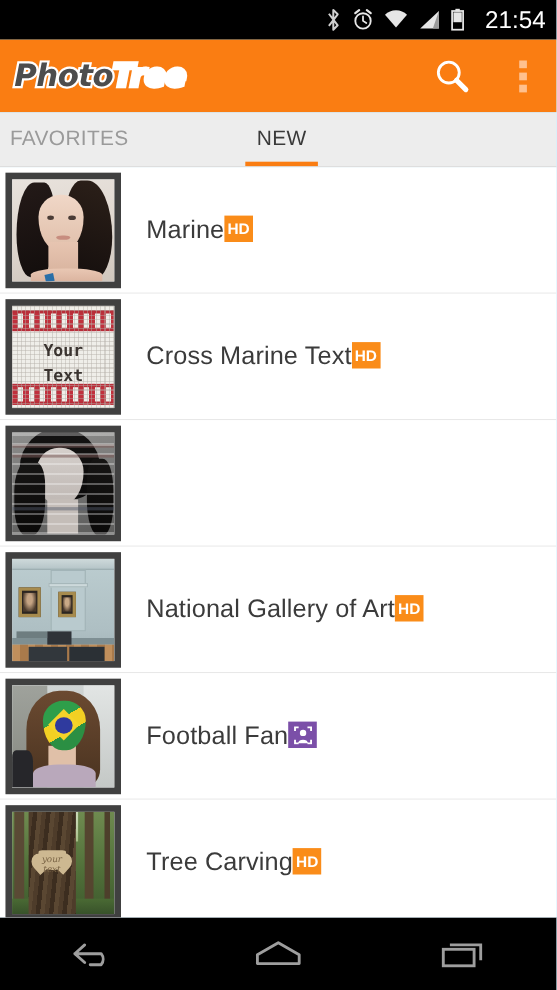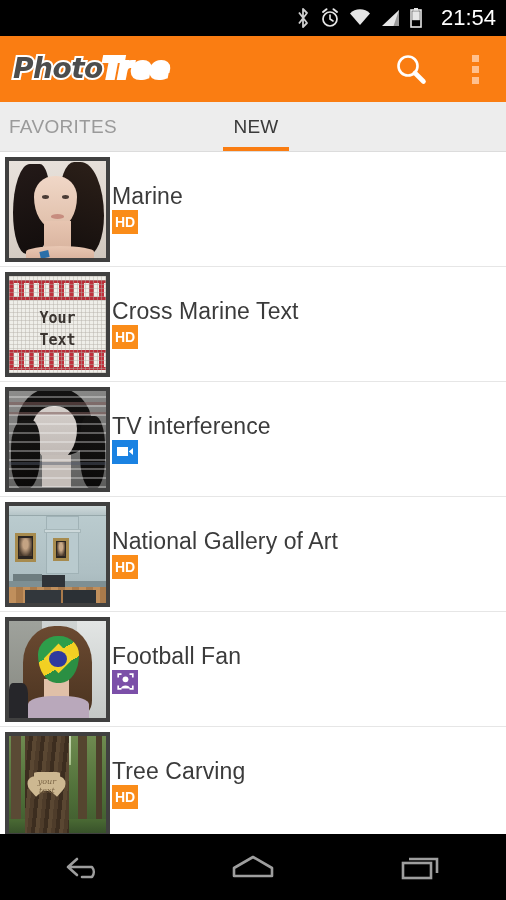--- a/index.html
+++ b/index.html
@@ -128,28 +128,28 @@
     display: flex; align-items: center;
     border-bottom: 1px solid #e6e6e6;
     background: #ffffff;
     cursor: pointer;
     position: relative;
   }
   .thumb {
     width: 105px; height: 105px;
     margin-left: 5px;
     flex: 0 0 105px;
-    border: 4px solid #404040;
+    border: 6px solid #404040;
     overflow: hidden;
     position: relative;
     background: #ddd;
   }
   .row-body {
-    margin-left: 2px;
-    display: flex; flex-direction: column;
+    margin-left: 23px;
+    display: flex; flex-direction: row;
     justify-content: center;
     gap: 0;
   }
   .row-title {
     font-size: 23px;
     color: #3b3b3b;
     line-height: 1.1;
     letter-spacing: 0.1px;
   }
   .badge {
@@ -405,29 +405,20 @@
             <div class="facet"></div>
           <div class="hairb"></div>
             <div class="hairb2"></div>
             <div class="neckt"></div>
           <div class="rline1"></div>
             <div class="rline2"></div>
             <div class="bline"></div>
           <div class="scan"></div>
         </div>
       </div>
-      <div class="row-body">
-        <div class="row-title">TV interference</div>
-        <div class="badge video">
-          <svg width="18" height="13" viewBox="0 0 18 13">
-            <rect x="1" y="2" width="11" height="9" fill="#ffffff"></rect>
-            <path d="M12.8 6.5 L17 3 L17 10 Z" fill="#ffffff"></path>
-          </svg>
-        </div>
-      </div>
     </div>
 
     <div class="row">
       <div class="thumb">
         <div class="t-art art-gallery">
           <div class="ceil"></div>
           <div class="wallpanel"></div>
           <div class="cornice"></div>
           <div class="frame1">
               <div class="p"></div>

